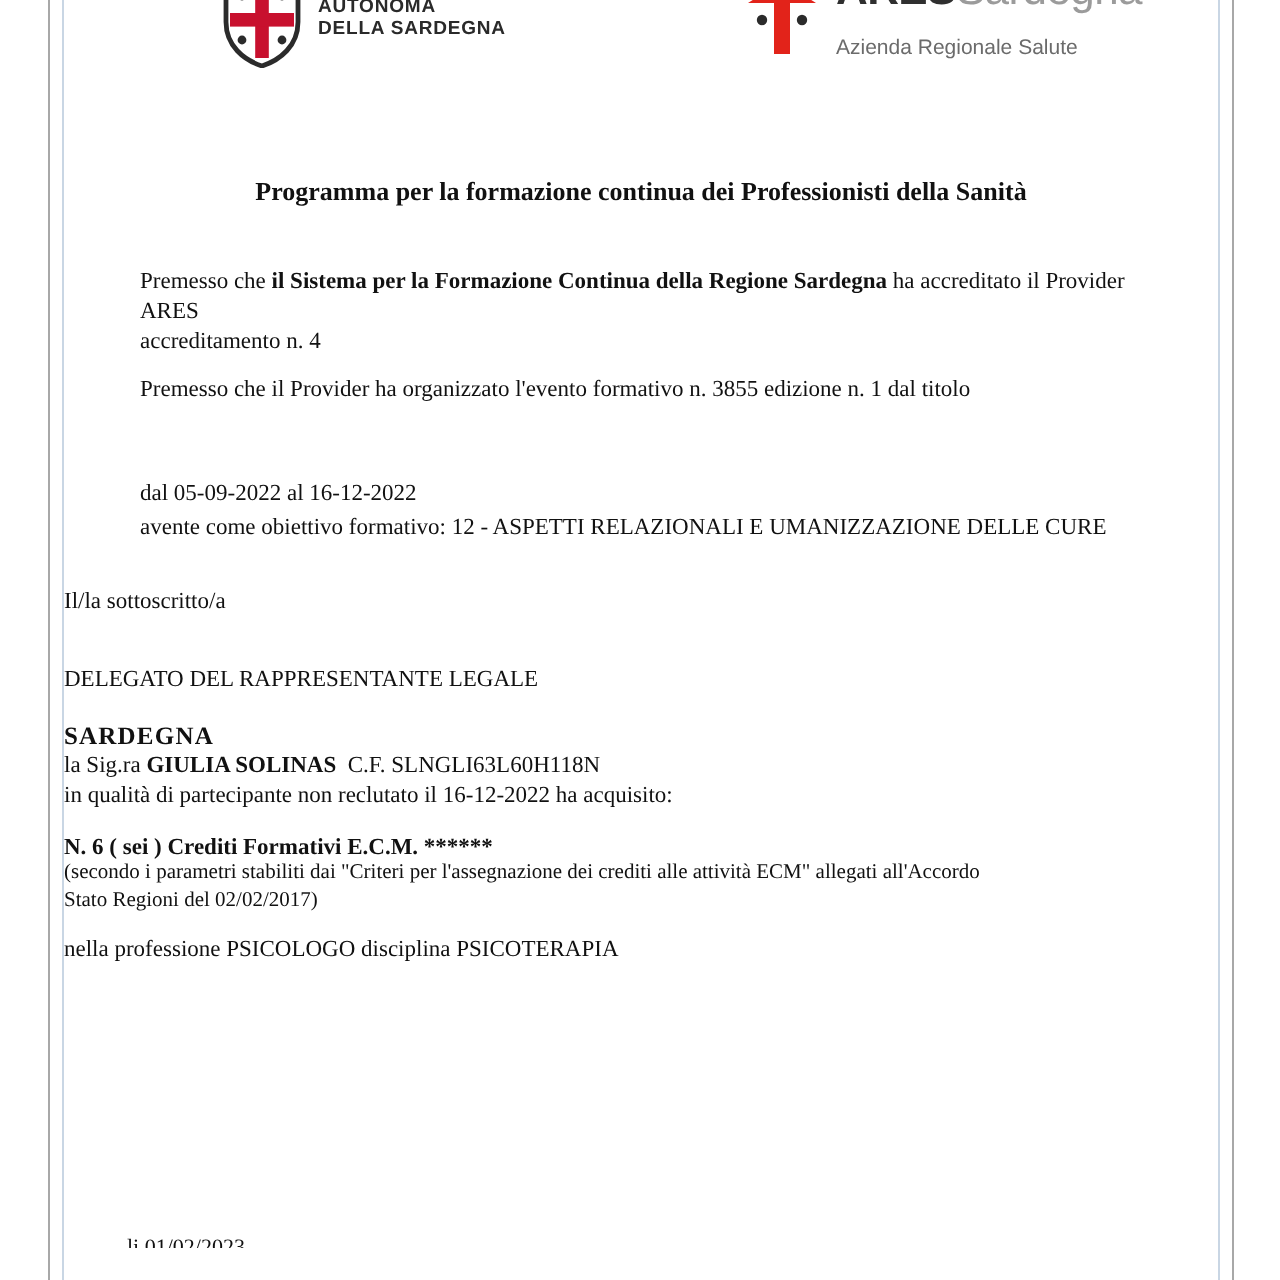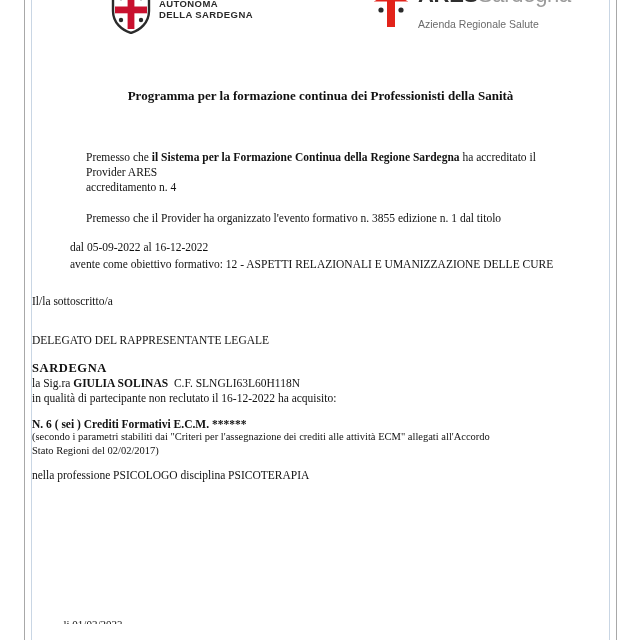--- a/index.html
+++ b/index.html
@@ -133,21 +133,21 @@
   }
 
   .para-block {
     position: absolute;
     left: 38px;
     top: 134px;
     width: 505px;
     font-size: 11.5px;
     line-height: 15px;
   }
-  .para-block p { margin: 16px; }
+  .para-block p { margin: 0; }
   .para-block p + p { margin-top: 9px; }
 
   .event-title {
     position: absolute;
     left: 30px;
     top: 183px;
     width: 517px;
     text-align: center;
     font-size: 12.5px;
     font-weight: bold;

